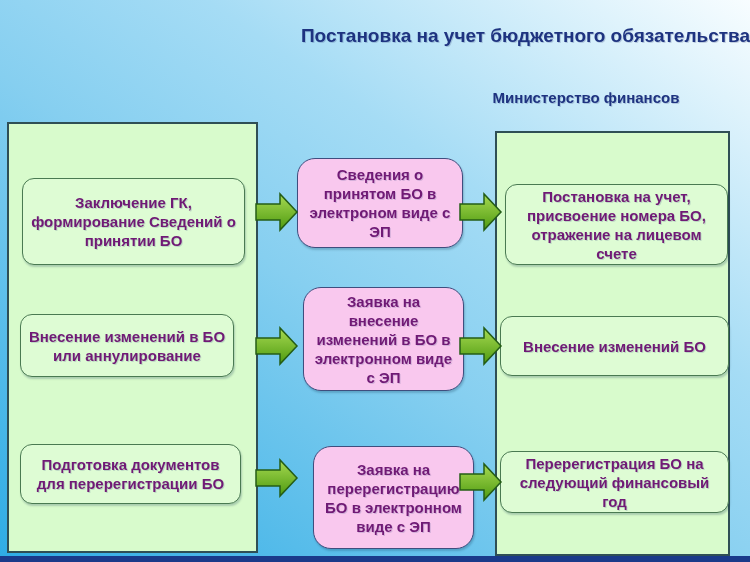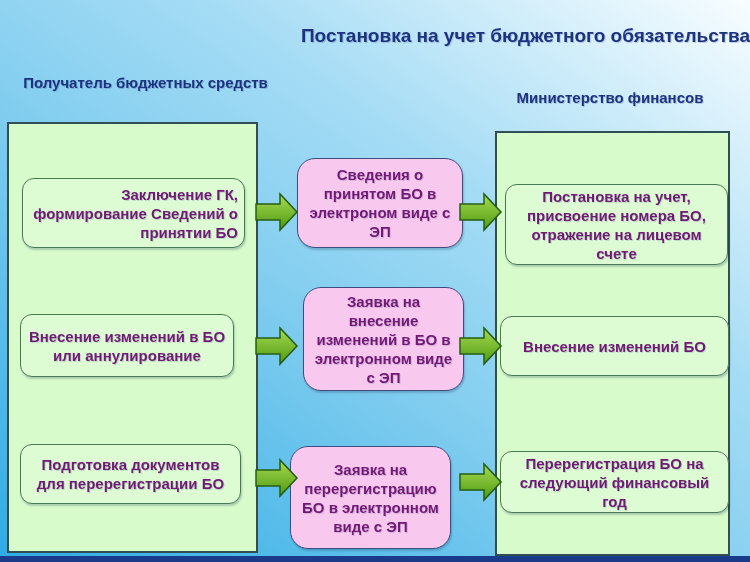--- a/index.html
+++ b/index.html
@@ -13,47 +13,47 @@
   .title{
     position:absolute;left:0;top:25px;width:750px;
     text-align:right;font-size:19px;font-weight:bold;
     color:#1e3380;text-shadow:1px 1px 0 rgba(40,60,120,0.22);
   }
   .col-header{
     position:absolute;text-align:center;font-size:15px;font-weight:bold;
     color:#1e3380;line-height:19px;text-shadow:1px 1px 0 rgba(40,60,120,0.22);
   }
   .col-header.left{left:18px;top:73px;width:255px;}
-  .col-header.right{left:488px;top:88px;width:244px;}
+  .col-header.right{left:464px;top:88px;width:244px;}
   .panel{
     position:absolute;box-sizing:border-box;
     background:#d8fbcc;border:2px solid #2f4f55;
   }
   .panel.left{left:7px;top:122px;width:251px;height:431px;}
   .panel.right{left:495px;top:131px;width:235px;height:425px;}
   .node{
     position:absolute;box-sizing:border-box;
     display:flex;align-items:center;justify-content:center;
     text-align:center;font-size:15px;font-weight:bold;line-height:19px;
     color:#701a75;padding:4px 6px;
     text-shadow:1px 1px 0 rgba(40,60,120,0.18);
     box-shadow:1px 2px 2px rgba(0,40,70,0.22);
   }
   .node.green{
     background:#defcd4;border:1.5px solid #4a7a52;border-radius:12px;
   }
   .node.pink{
     background:#f9c8ee;border:1.5px solid #3f4e7e;border-radius:18px;
   }
-  .g1{left:22px; top:178px;width:223px;height:70px;text-align:right;}
+  .g1{left:22px; top:178px;width:223px;height:87px;}
   .g2{left:20px; top:314px;width:214px;height:63px;}
   .g3{left:20px; top:444px;width:221px;height:60px;}
   .p1{left:297px;top:158px;width:166px;height:90px;}
   .p2{left:303px;top:287px;width:161px;height:104px;}
-  .p3{left:290px;top:446px;width:161px;height:103px;}
+  .p3{left:313px;top:446px;width:161px;height:103px;}
   .r1{left:505px;top:184px;width:223px;height:81px;}
   .r2{left:500px;top:316px;width:229px;height:60px;text-align:center;}
   .r3{left:500px;top:451px;width:229px;height:62px;}
   .arrow{position:absolute;width:44px;height:44px;}
   .a1L{left:255px;top:190px;}
   .a1R{left:459px;top:190px;}
   .a2L{left:255px;top:324px;}
   .a2R{left:459px;top:324px;}
   .a3L{left:255px;top:456px;}
   .a3R{left:459px;top:460px;}
@@ -71,21 +71,20 @@
     <defs>
       <linearGradient id="arrowGrad" x1="0" y1="0" x2="0" y2="1">
         <stop offset="0" stop-color="#a7da52"></stop>
         <stop offset="1" stop-color="#4e9a10"></stop>
       </linearGradient>
     </defs>
   </svg>
 
   <div class="title">Постановка на учет бюджетного обязательства</div>
 
-  <div class="col-header left">Получатель бюджетных средств</div>
   <div class="col-header right">Министерство финансов</div>
 
   <div class="panel left"></div>
   <div class="panel right"></div>
 
   <div class="node green g1">Заключение ГК, формирование Сведений о принятии БО</div>
   <div class="node green g3">Подготовка документов для перерегистрации БО</div>
   <div class="node green g2">Внесение изменений в БО или аннулирование</div>
 
   <div class="node pink p1">Сведения о принятом БО в электроном виде с ЭП</div>

